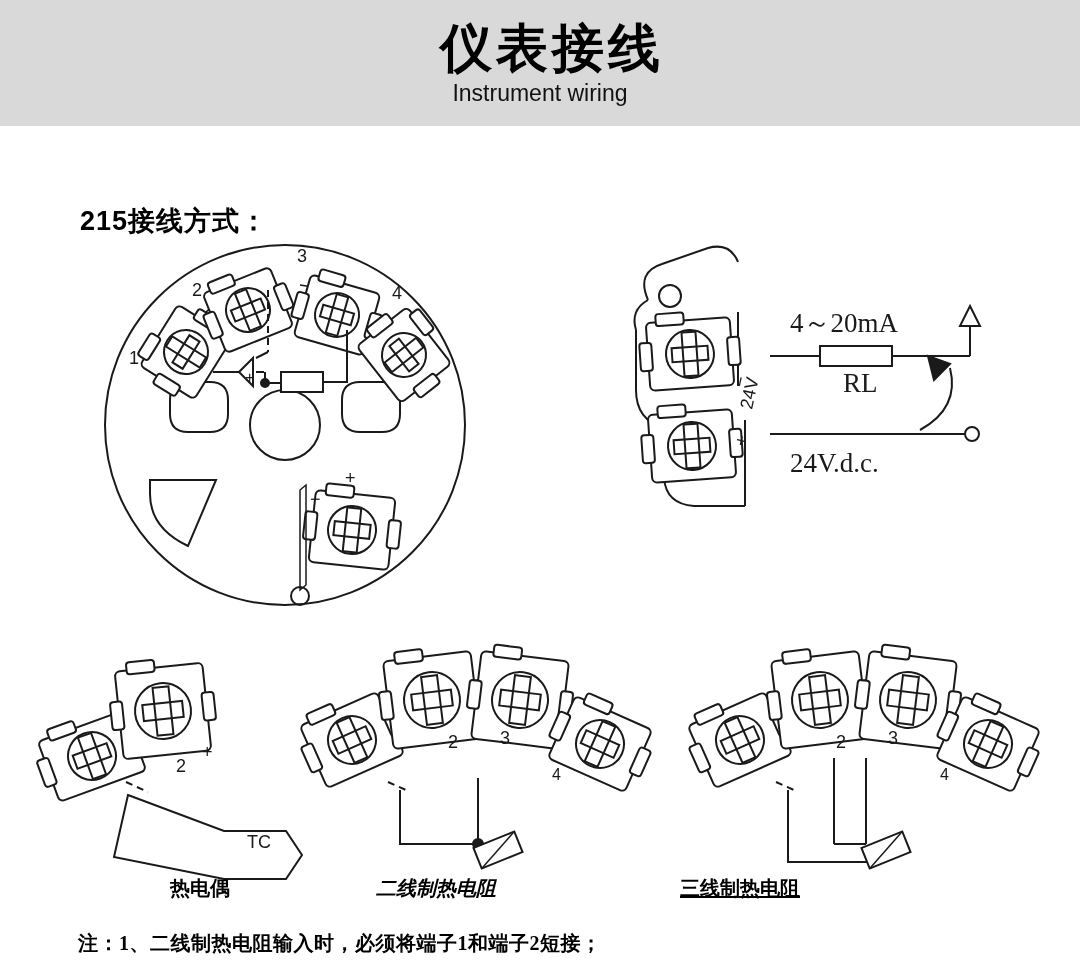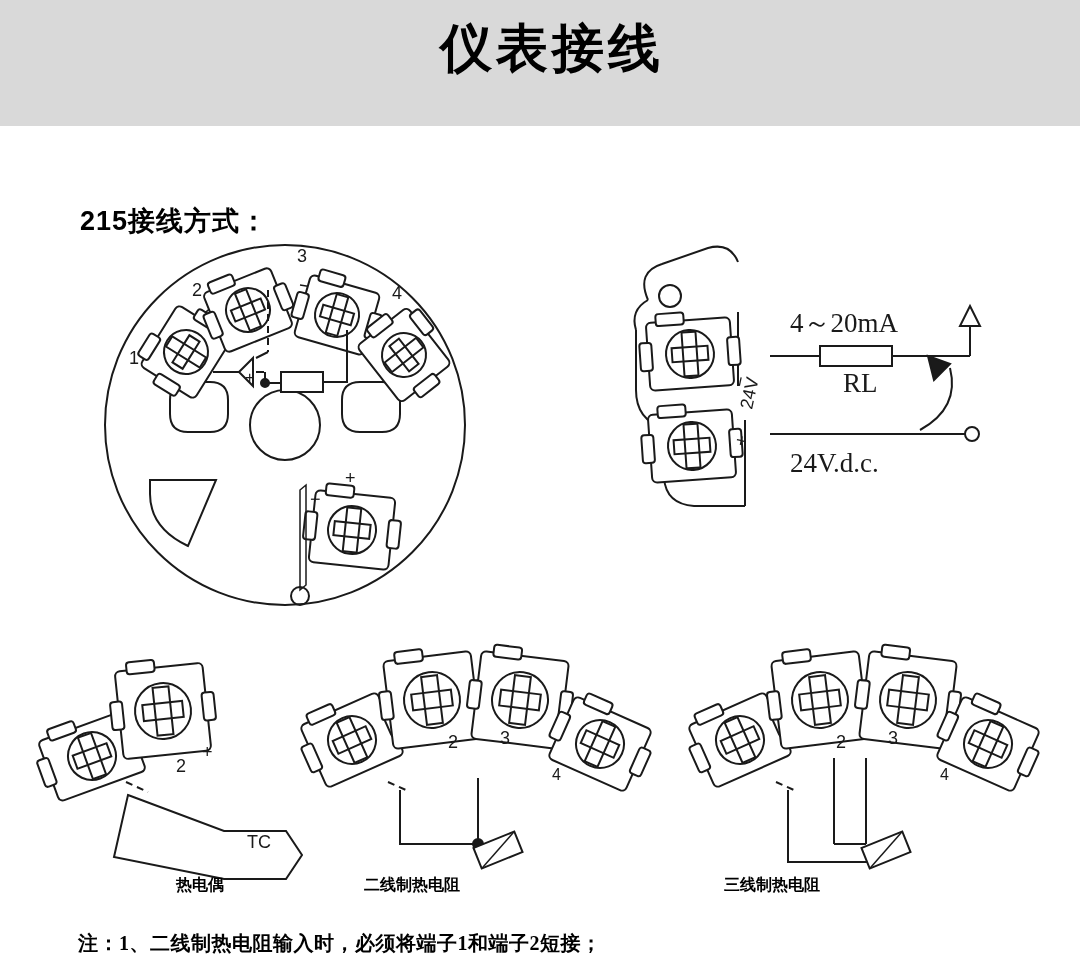--- a/index.html
+++ b/index.html
@@ -31,42 +31,43 @@
   .section-title{
     position:absolute;left:80px;top:157px;
     font-size:27px;font-weight:bold;letter-spacing:1px;margin-top:46px;
   }
   .note{
     position:absolute;left:78px;top:930px;
     font-size:20px;font-weight:bold;letter-spacing:0.5px;font-family:Liberation Serif, serif;
   }
   .caption{
     position:absolute;
-    font-size:16px;font-weight:bold;text-align:center;
+    font-size:20px;font-weight:bold;text-align:center;
     width:240px;
   }
   #cap-tc{left:80px;top:875px;}
-  #cap-2w{left:292px;top:875px;}
-  #cap-3w{left:652px;top:875px;}
+  #cap-2w{left:316px;top:875px;font-style:italic;}
+  #cap-3w{left:620px;top:875px;text-decoration:underline;}
 
   svg{position:absolute;left:0;top:0;}
   .ln{fill:none;stroke:#1a1a1a;stroke-width:2;}
   .ln-thin{fill:none;stroke:#1a1a1a;stroke-width:1.5;}
   .fillw{fill:#ffffff;stroke:#1a1a1a;stroke-width:2;}
   .filld{fill:#1a1a1a;stroke:#1a1a1a;stroke-width:2;}
   .dash{stroke-dasharray:7 5;}
   .txt{font-family:"Liberation Sans", sans-serif;font-size:18px;fill:#1a1a1a;}
   .txt-s{font-family:"Liberation Sans", sans-serif;font-size:16px;fill:#1a1a1a;}
   .txt-serif{font-family:"Liberation Serif", serif;font-size:27px;fill:#1a1a1a;}
 </style>
 </head>
 <body>
 
 <div class="banner">
   <div class="banner-cn">仪表接线</div>
+  <div class="banner-en">Instrument wiring</div>
 </div>
 
 <div class="section-title">215接线方式：</div>
 
 <svg width="1080" height="980" viewBox="0 0 1080 980">
 
   <g>
 
     <circle cx="285" cy="425" r="180" class="ln"></circle>
 

